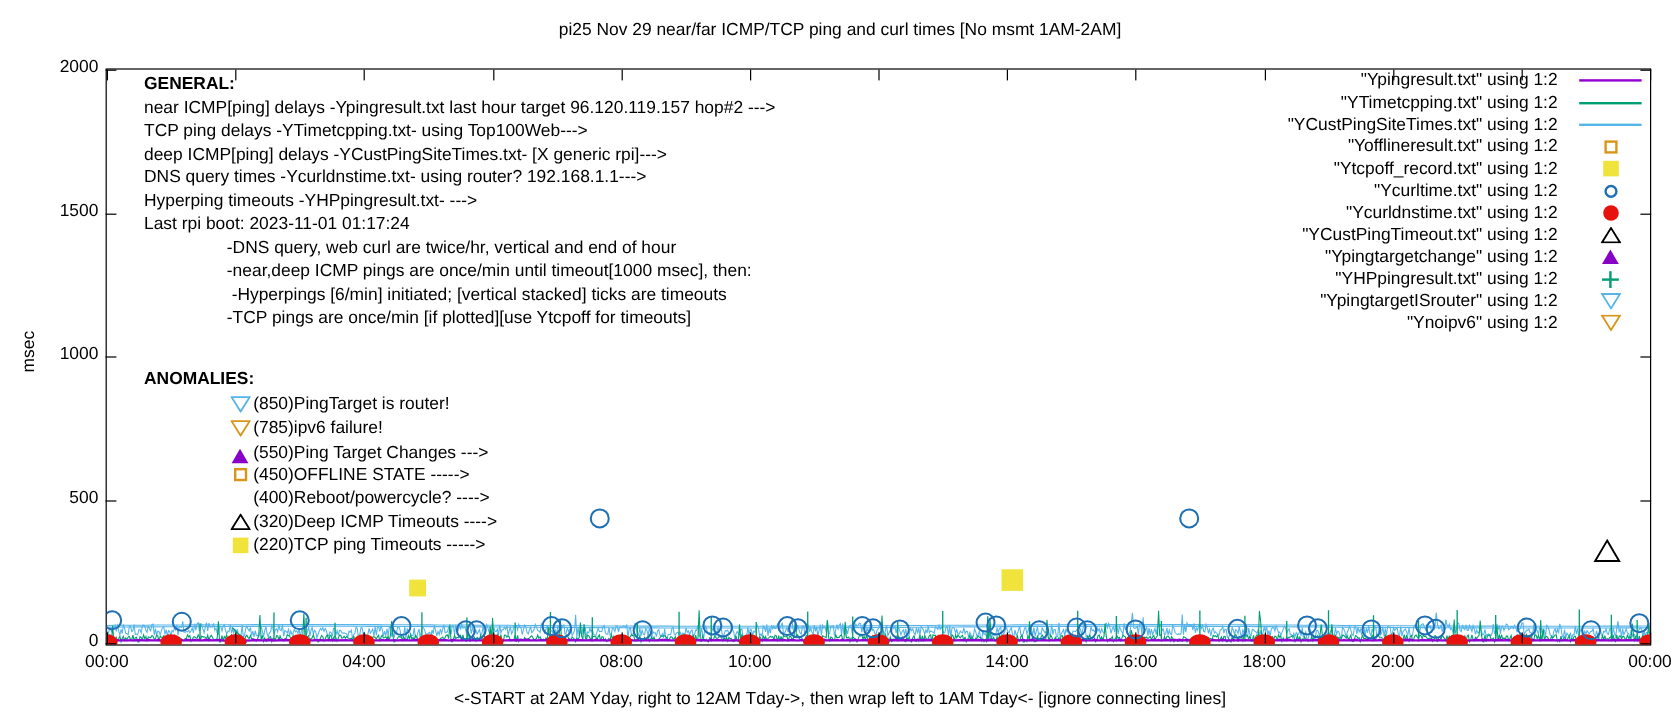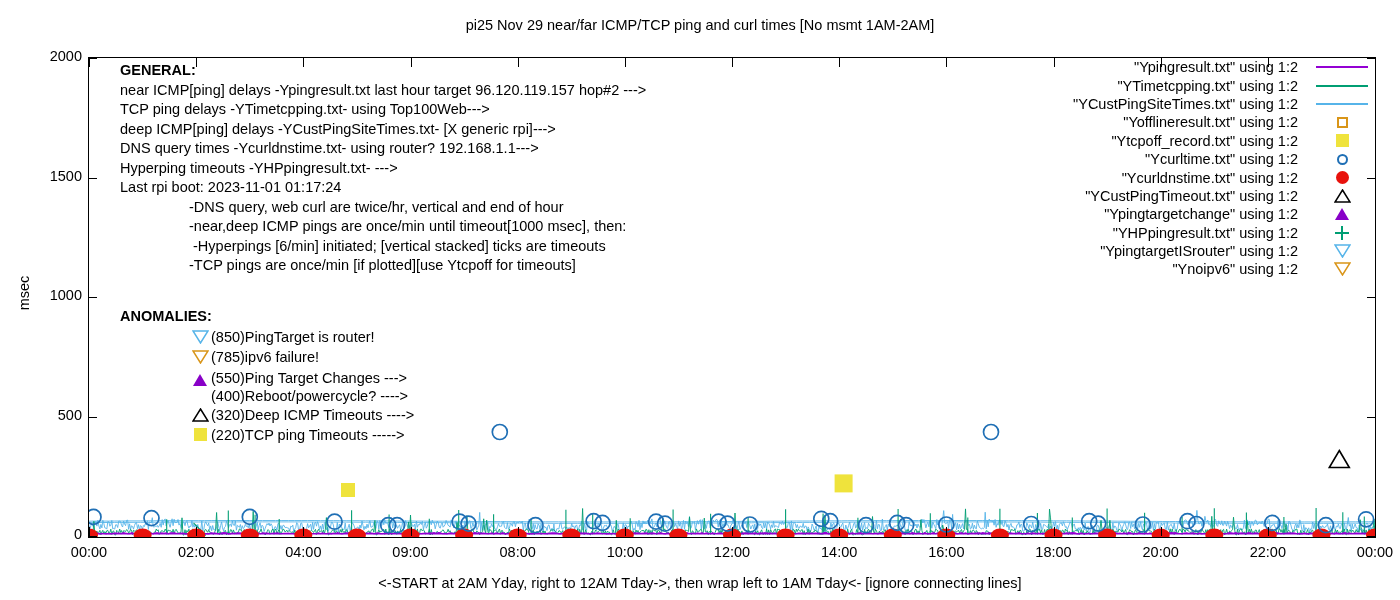--- a/index.html
+++ b/index.html
@@ -187,21 +187,21 @@
 <div id="x-axis-ticks">
     <div class="xtick-label" style="left: 59px; top: 544px;">00:00</div>
     <div class="xtick-mark" style="left: 89px; top: 527px;"></div>
     <div class="xtick-mark" style="left: 89px; top: 58px;"></div>
     <div class="xtick-label" style="left: 166.167px; top: 544px;">02:00</div>
     <div class="xtick-mark" style="left: 196.167px; top: 527px;"></div>
     <div class="xtick-mark" style="left: 196.167px; top: 58px;"></div>
     <div class="xtick-label" style="left: 273.333px; top: 544px;">04:00</div>
     <div class="xtick-mark" style="left: 303.333px; top: 527px;"></div>
     <div class="xtick-mark" style="left: 303.333px; top: 58px;"></div>
-    <div class="xtick-label" style="left: 380.5px; top: 544px;">09:00</div>
+    <div class="xtick-label" style="left: 380.5px; top: 544px;">06:20</div>
     <div class="xtick-mark" style="left: 410.5px; top: 527px;"></div>
     <div class="xtick-mark" style="left: 410.5px; top: 58px;"></div>
     <div class="xtick-label" style="left: 487.667px; top: 544px;">08:00</div>
     <div class="xtick-mark" style="left: 517.667px; top: 527px;"></div>
     <div class="xtick-mark" style="left: 517.667px; top: 58px;"></div>
     <div class="xtick-label" style="left: 594.833px; top: 544px;">10:00</div>
     <div class="xtick-mark" style="left: 624.833px; top: 527px;"></div>
     <div class="xtick-mark" style="left: 624.833px; top: 58px;"></div>
     <div class="xtick-label" style="left: 702px; top: 544px;">12:00</div>
     <div class="xtick-mark" style="left: 732px; top: 527px;"></div>
@@ -353,20 +353,21 @@
 <div id="anomalies-block">
   <div class="txt-line bold-head">ANOMALIES:</div>
   <div id="anomaly-rows">
       <div class="anom-row" style="margin-left: 69px;"><span class="anom-key"><span style="color: rgb(86, 180, 233); display: flex; align-items: center; justify-content: center;"><svg width="17" height="14" viewBox="0 0 17 14">
               <polygon points="1,1 16,1 8.5,13" fill="none" stroke="#56b4e9" stroke-width="1.5"></polygon>
             </svg></span></span><span>(850)PingTarget is router!</span></div>
       <div class="anom-row" style="margin-left: 69px;"><span class="anom-key"><span style="color: rgb(217, 149, 24); display: flex; align-items: center; justify-content: center;"><svg width="17" height="14" viewBox="0 0 17 14">
               <polygon points="1,1 16,1 8.5,13" fill="none" stroke="#d99518" stroke-width="1.5"></polygon>
             </svg></span></span><span>(785)ipv6 failure!</span></div>
       <div class="anom-row" style="margin-left: 69px; align-items: flex-end;"><span class="anom-key"><span style="color: rgb(136, 0, 199); display: flex; align-items: center; justify-content: center;"><span class="lk-tri-up" style="border-bottom-color: rgb(136, 0, 199);"></span></span></span><span>(550)Ping Target Changes ---&gt;</span></div>
+      <div class="anom-row" style="margin-left: 69px;"><span class="anom-key"><span style="color: rgb(217, 149, 24); display: flex; align-items: center; justify-content: center;"><span class="lk-sq-open" style="border-color: rgb(217, 149, 24);"></span></span></span><span>(450)OFFLINE STATE -----&gt;</span></div>
       <div class="anom-row" style="margin-left: 69px;"><span class="anom-key"></span><span>(400)Reboot/powercycle? ----&gt;</span></div>
       <div class="anom-row" style="margin-left: 69px; text-align: right;"><span class="anom-key"><span style="color: rgb(0, 0, 0); display: flex; align-items: center; justify-content: center;"><svg width="17" height="14" viewBox="0 0 17 14">
               <polygon points="8.5,1 16,13 1,13" fill="none" stroke="#000000" stroke-width="1.5"></polygon>
             </svg></span></span><span>(320)Deep ICMP Timeouts ----&gt;</span></div>
       <div class="anom-row" style="margin-left: 69px;"><span class="anom-key"><span style="color: rgb(239, 227, 60); display: flex; align-items: center; justify-content: center;"><span class="lk-sq-fill" style="background: rgb(239, 227, 60);"></span></span></span><span>(220)TCP ping Timeouts -----&gt;</span></div>
     </div>
 </div>
 
 <div class="mk mk-sq" style="left:341px;top:483px;width:14px;height:14px;"></div>
 

